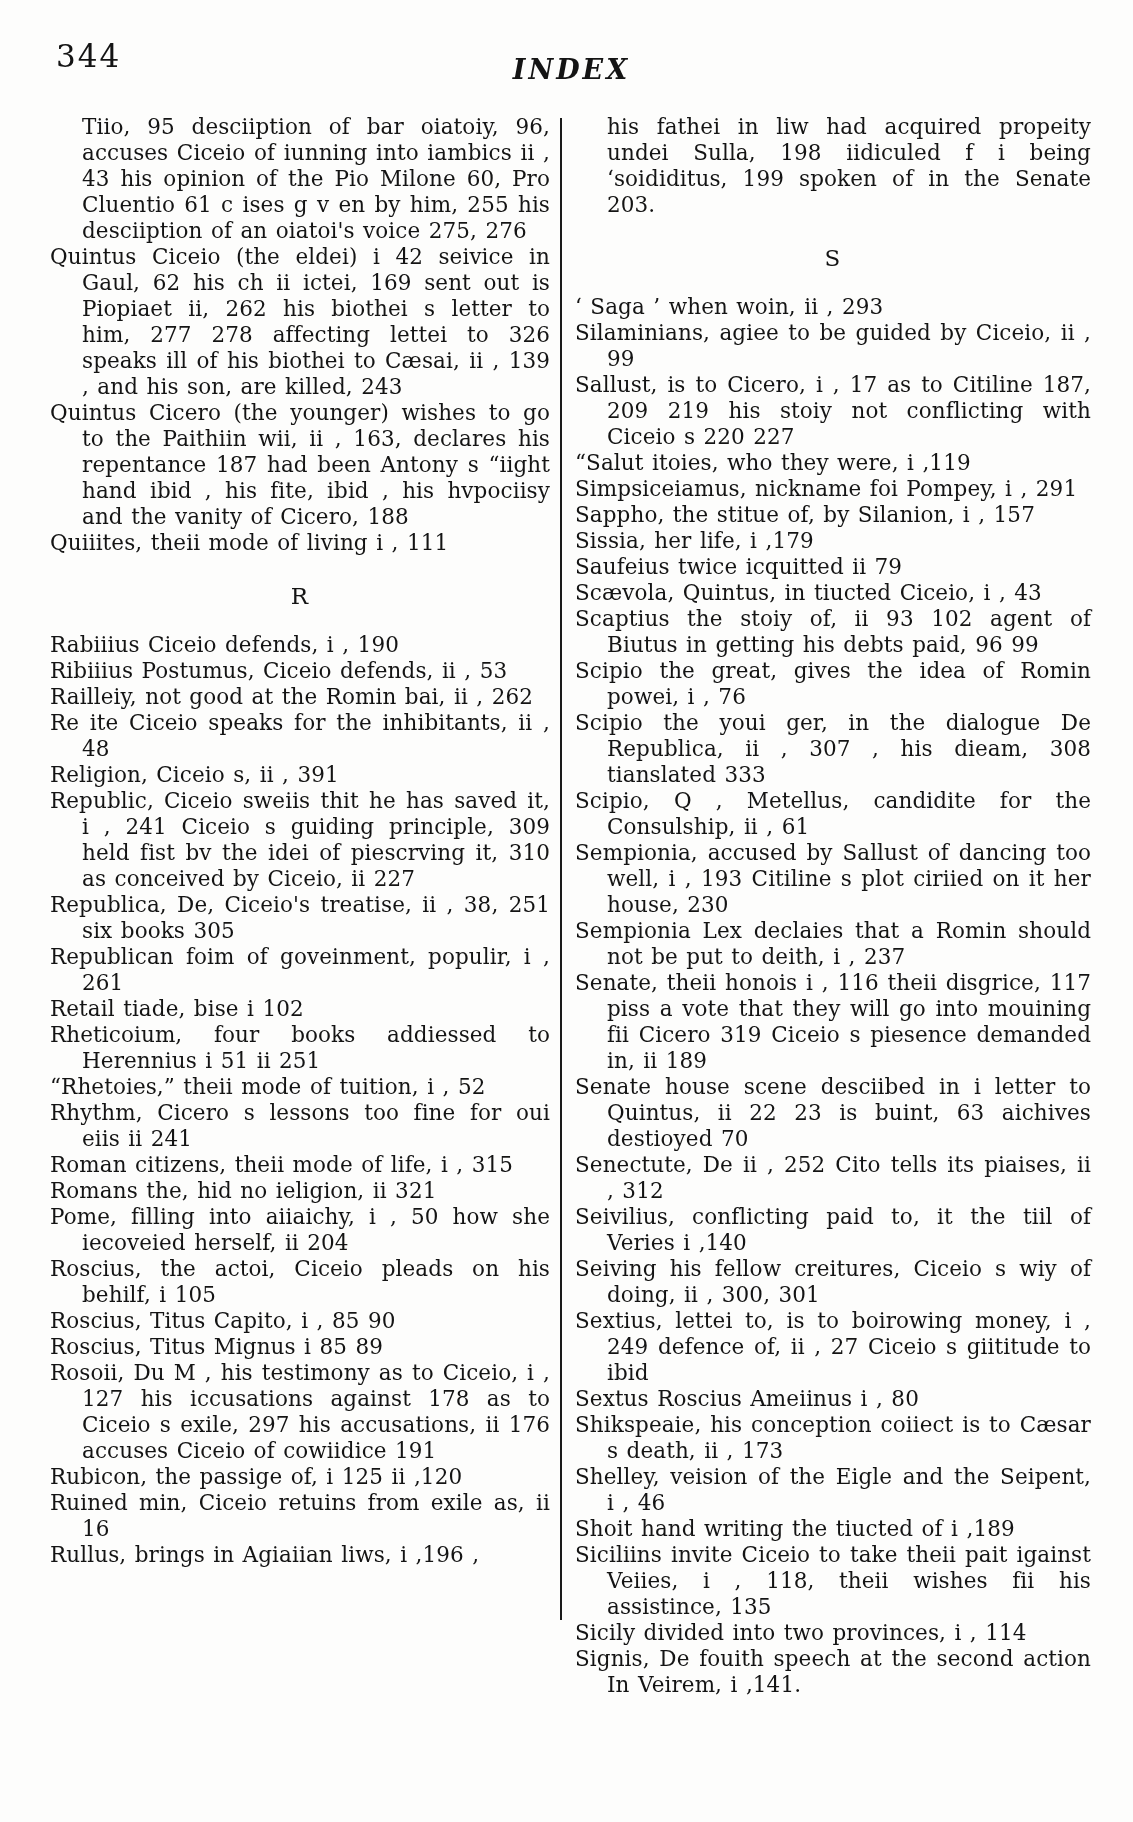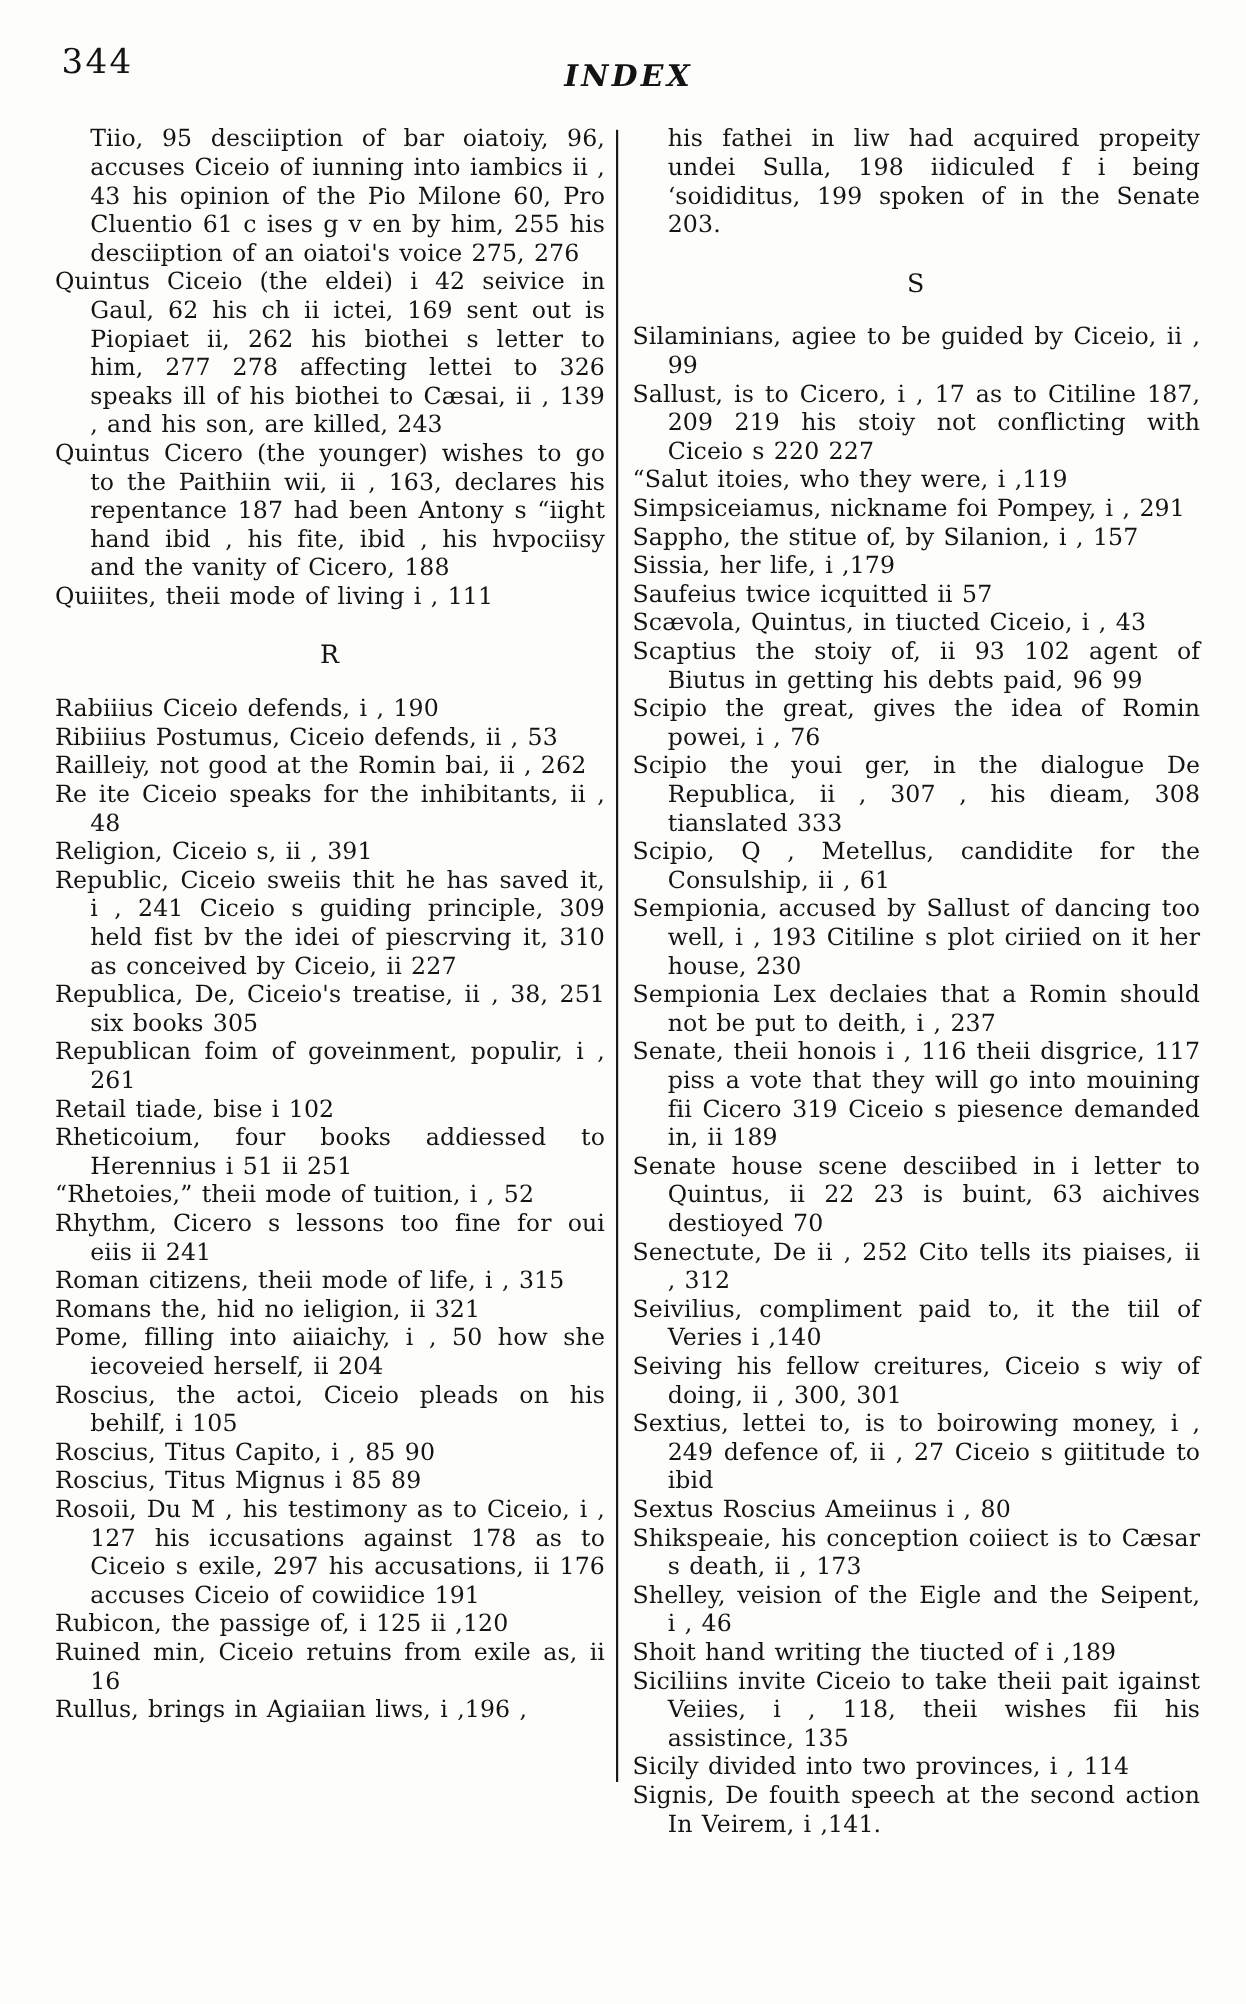--- a/index.html
+++ b/index.html
@@ -100,38 +100,39 @@
         <div class="entry">Roscius, Titus Mignus i 85 89</div>
         <div class="entry">Rosoii, Du M , his testimony as to Ciceio, i , 127 his iccusations against 178 as to Ciceio s exile, 297 his accusations, ii 176 accuses Ciceio of cowiidice 191</div>
         <div class="entry">Rubicon, the passige of, i 125 ii ,120</div>
         <div class="entry">Ruined min, Ciceio retuins from exile as, ii 16</div>
         <div class="entry">Rullus, brings in Agiaiian liws, i ,196 ,</div>
       </div>
     <div class="col-rule"></div>
     <div class="col col-right" id="col-right">
         <div class="entry continuation">his fathei in liw had acquired propeity undei Sulla, 198 iidiculed f i being ‘soididitus, 199 spoken of in the Senate 203.</div>
         <div class="section-head">S</div>
+        <div class="entry">‘ Saga ’ when woin, ii , 293</div>
         <div class="entry">Silaminians, agiee to be guided by Ciceio, ii , 99</div>
         <div class="entry">Sallust, is to Cicero, i , 17 as to Citiline 187, 209 219 his stoiy not conflicting with Ciceio s 220 227</div>
         <div class="entry">“Salut itoies, who they were, i ,119</div>
         <div class="entry">Simpsiceiamus, nickname foi Pompey, i , 291</div>
         <div class="entry">Sappho, the stitue of, by Silanion, i , 157</div>
         <div class="entry">Sissia, her life, i ,179</div>
-        <div class="entry">Saufeius twice icquitted ii 57</div>
+        <div class="entry">Saufeius twice icquitted ii 79</div>
         <div class="entry">Scævola, Quintus, in tiucted Ciceio, i , 43</div>
         <div class="entry">Scaptius the stoiy of, ii 93 102 agent of Biutus in getting his debts paid, 96 99</div>
         <div class="entry">Scipio the great, gives the idea of Romin powei, i , 76</div>
         <div class="entry">Scipio the youi ger, in the dialogue De Republica, ii , 307 , his dieam, 308 tianslated 333</div>
         <div class="entry">Scipio, Q , Metellus, candidite for the Consulship, ii , 61</div>
         <div class="entry">Sempionia, accused by Sallust of dancing too well, i , 193 Citiline s plot ciriied on it her house, 230</div>
         <div class="entry">Sempionia Lex declaies that a Romin should not be put to deith, i , 237</div>
         <div class="entry">Senate, theii honois i , 116 theii disgrice, 117 piss a vote that they will go into mouining fii Cicero 319 Ciceio s piesence demanded in, ii 189</div>
         <div class="entry">Senate house scene desciibed in i letter to Quintus, ii 22 23 is buint, 63 aichives destioyed 70</div>
         <div class="entry">Senectute, De ii , 252 Cito tells its piaises, ii , 312</div>
-        <div class="entry">Seivilius, compliment paid to, it the tiil of Veries i ,140</div>
+        <div class="entry">Seivilius, conflicting paid to, it the tiil of Veries i ,140</div>
         <div class="entry">Seiving his fellow creitures, Ciceio s wiy of doing, ii , 300, 301</div>
         <div class="entry">Sextius, lettei to, is to boirowing money, i , 249 defence of, ii , 27 Ciceio s giititude to ibid</div>
         <div class="entry">Sextus Roscius Ameiinus i , 80</div>
         <div class="entry">Shikspeaie, his conception coiiect is to Cæsar s death, ii , 173</div>
         <div class="entry">Shelley, veision of the Eigle and the Seipent, i , 46</div>
         <div class="entry">Shoit hand writing the tiucted of i ,189</div>
         <div class="entry">Siciliins invite Ciceio to take theii pait igainst Veiies, i , 118, theii wishes fii his assistince, 135</div>
         <div class="entry">Sicily divided into two provinces, i , 114</div>
         <div class="entry">Signis, De fouith speech at the second action In Veirem, i ,141.</div>
       </div>

